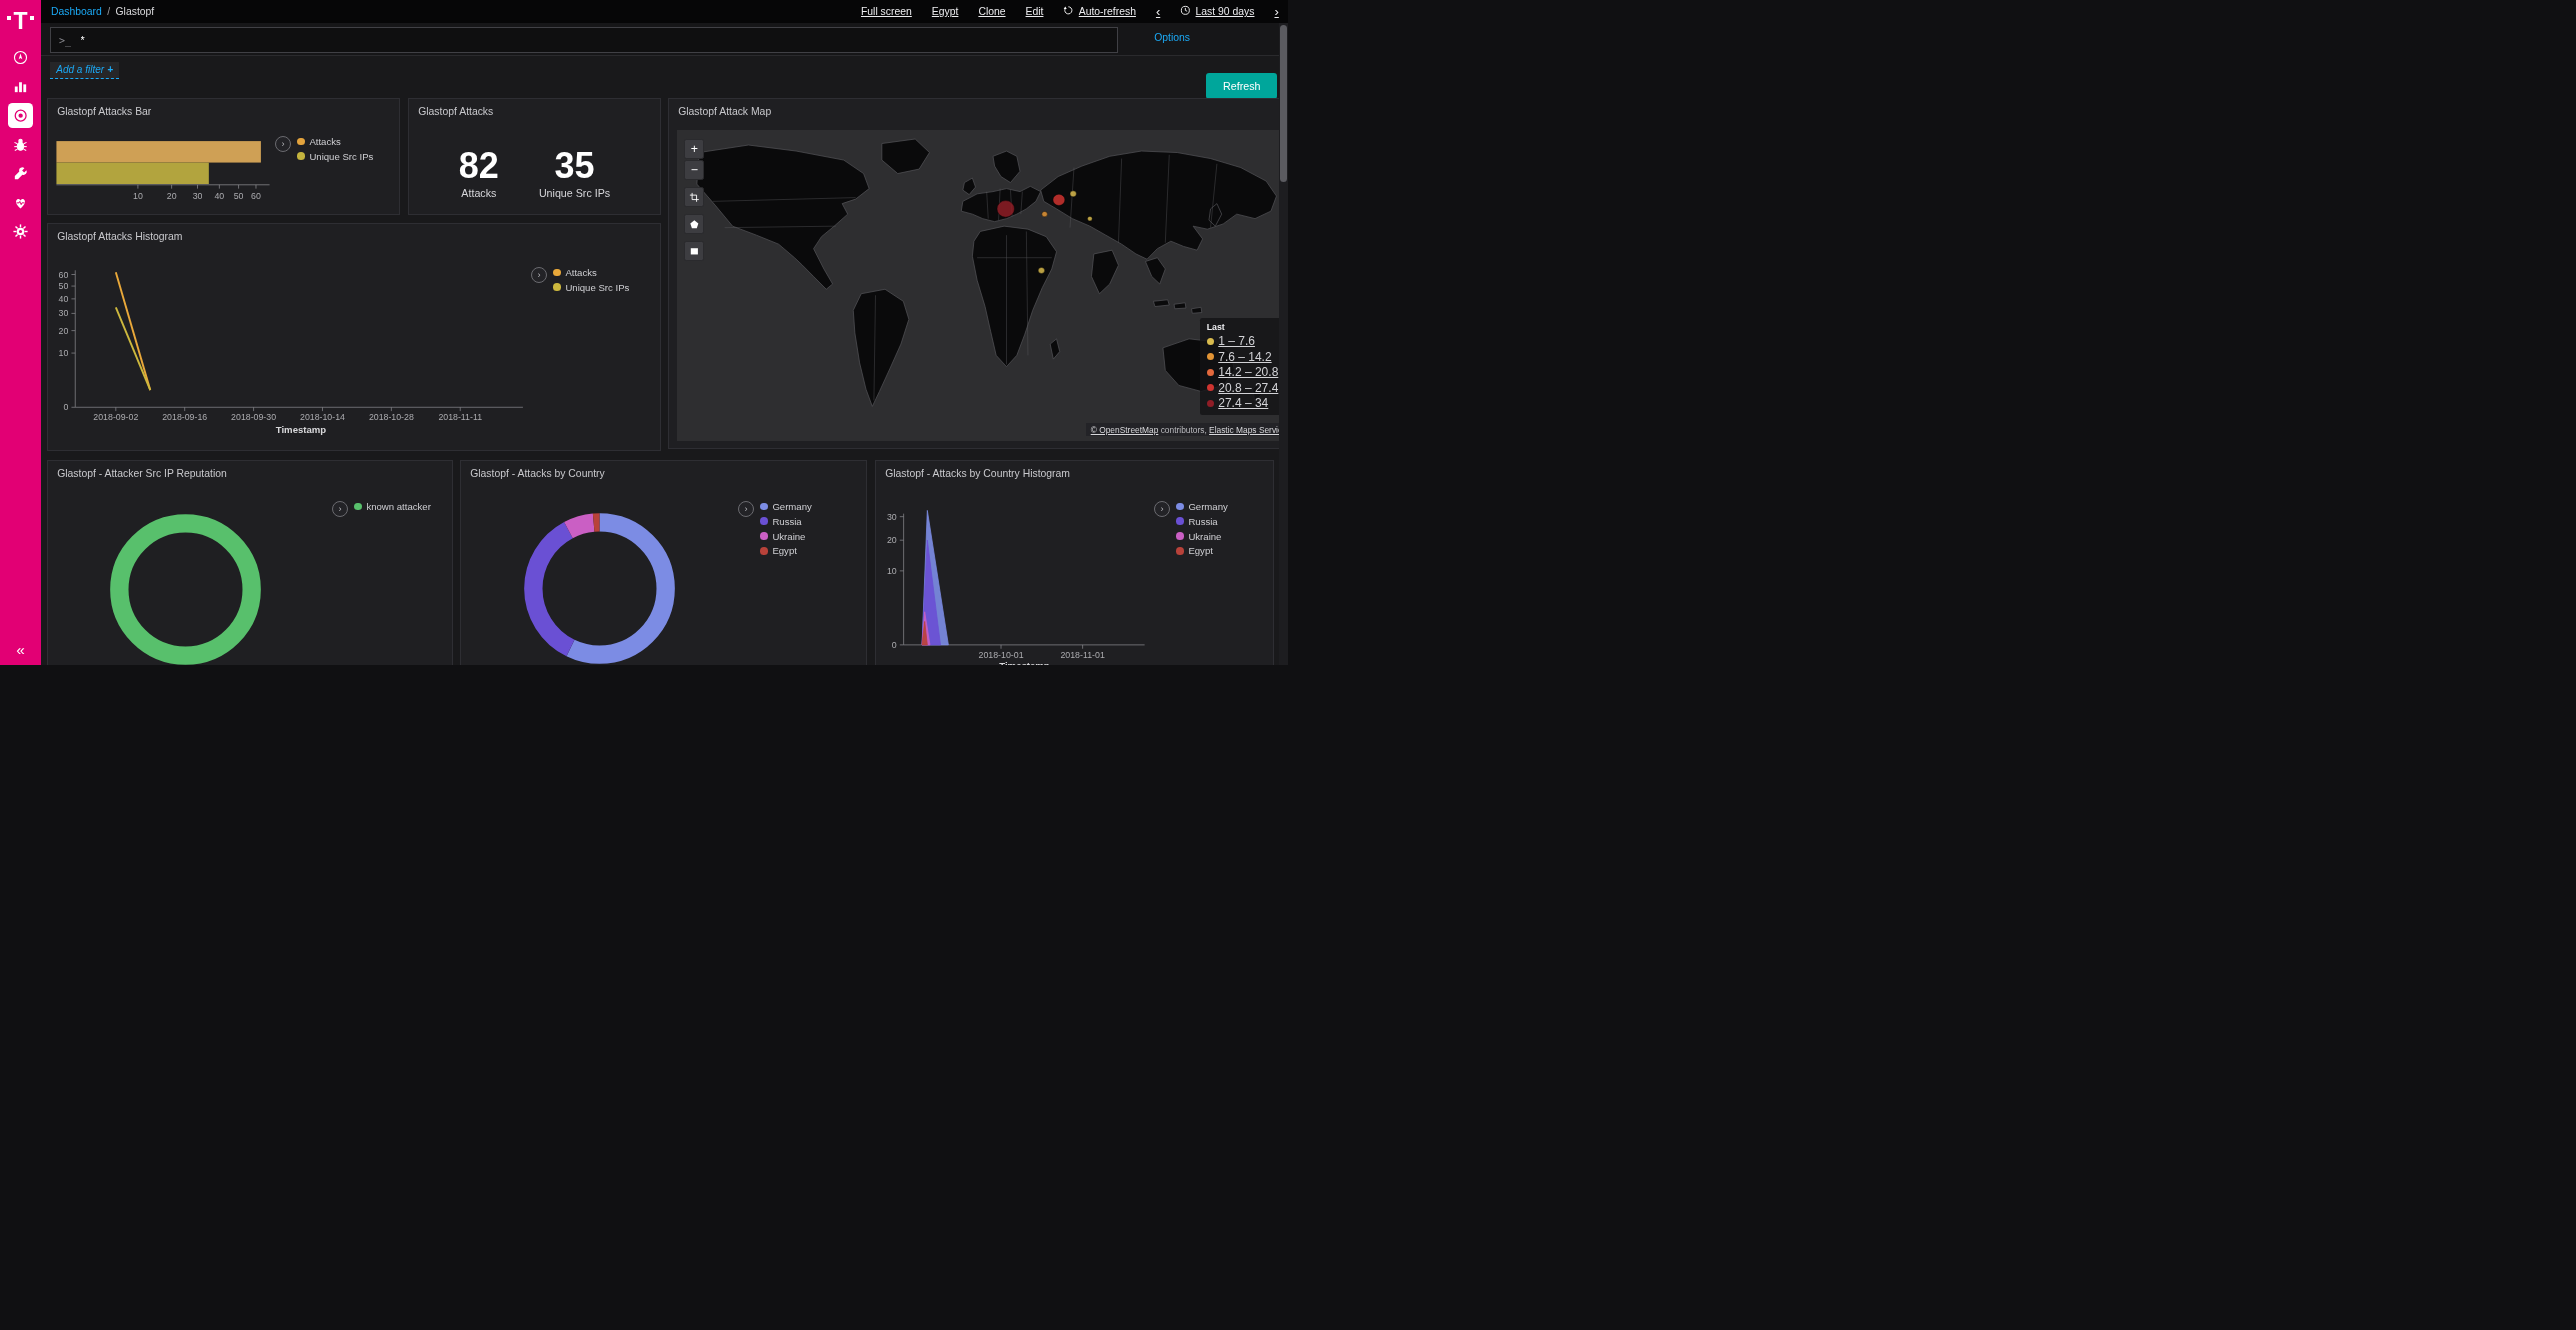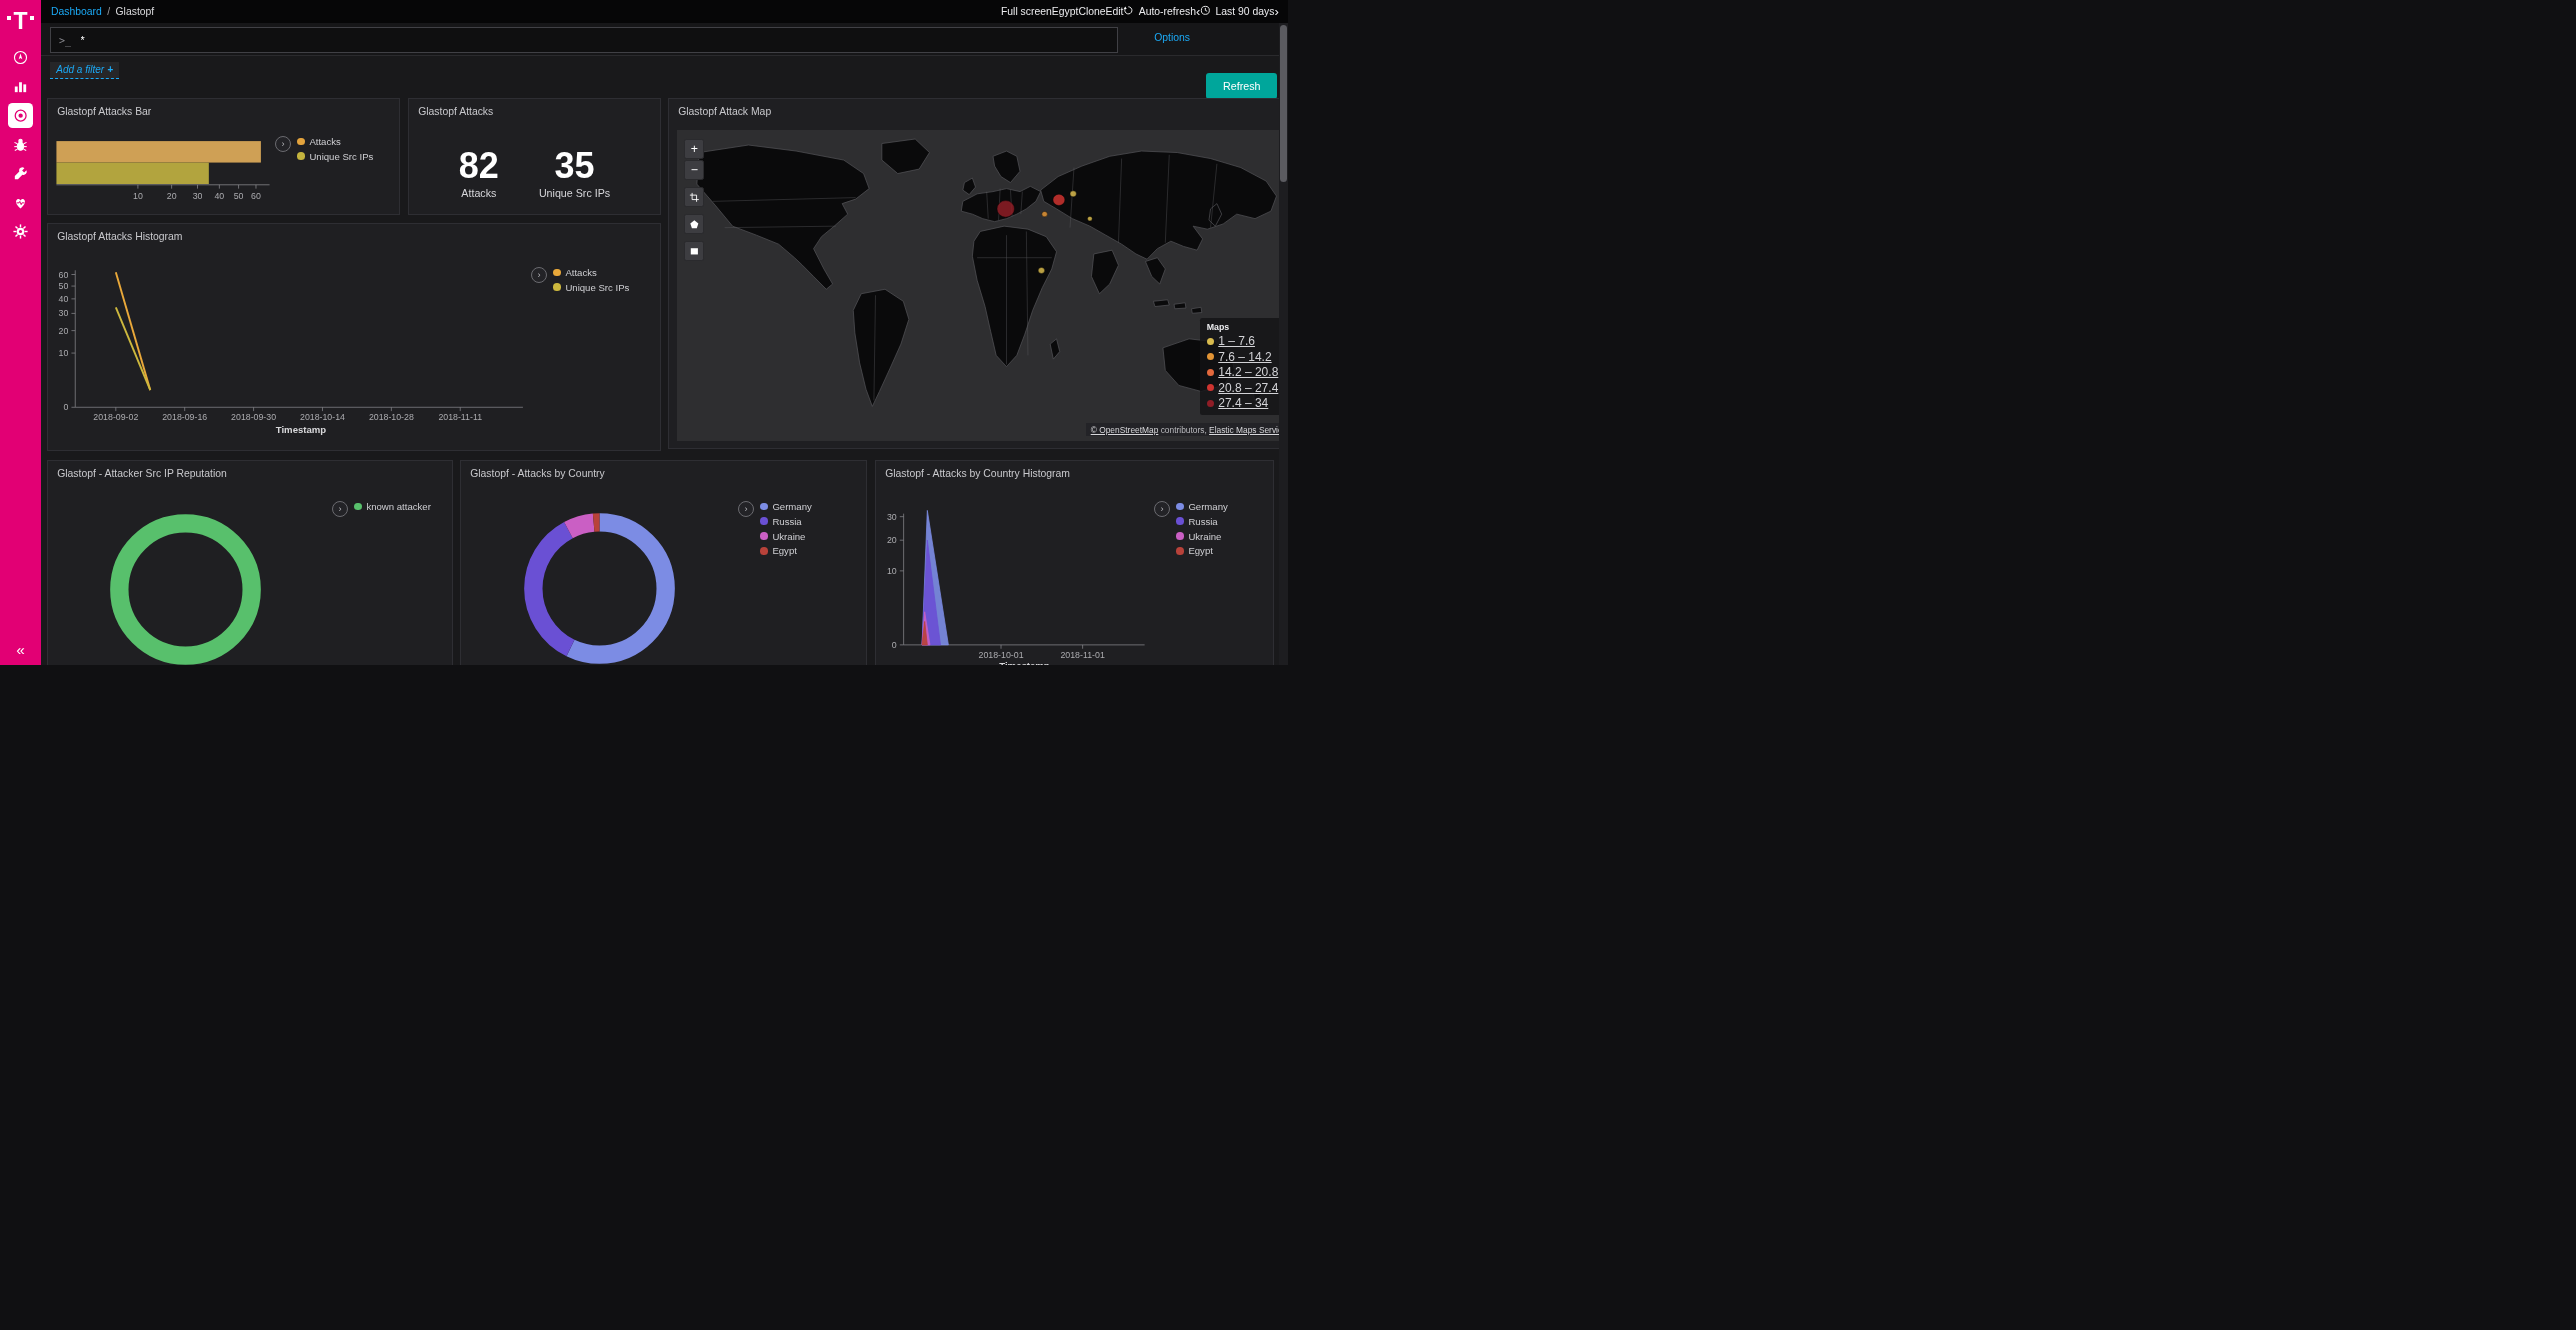--- a/index.html
+++ b/index.html
@@ -14,21 +14,21 @@
   .side-item svg{display:block;}
   .side-item .tile{width:24.5px;height:24.5px;background:#fff;border-radius:4.6px;display:flex;align-items:center;justify-content:center;}
   .collapse{position:absolute;bottom:6.1px;width:41px;text-align:center;font-size:15.3px;color:#fff;cursor:pointer;}
   
   .topbar{position:absolute;left:41px;right:0;top:0;height:23px;background:#060607;display:flex;align-items:center;
           font-size:10.4px;z-index:10;}
   .crumbs{padding-left:10px;display:flex;gap:5.4px;align-items:center;}
   .crumb-link{color:#1ba9f5;text-decoration:none;cursor:pointer;}
   .crumb-sep{color:#9a9a9e;}
   .crumb-cur{color:#dcdcdf;}
-  .nav-actions{margin-left:auto;display:flex;align-items:center;padding-right:9.2px;color:#ececef;}
+  .nav-actions{margin-left:auto;display:flex;align-items:center;gap:20px;padding-right:9.2px;color:#ececef;text-decoration:underline;}
   .nav-item{display:flex;align-items:center;gap:4.6px;cursor:pointer;white-space:nowrap;}
   .nav-chev{font-size:13px;color:#ececef;cursor:pointer;line-height:1;}
   
   .querybar{position:absolute;left:41px;right:0;top:23px;height:32px;background:#161618;border-bottom:0.8px solid #2a2a2d;}
   .query-input{position:absolute;left:9.2px;top:3.8px;right:170px;height:24.5px;background:#0f0f10;border:0.8px solid #404045;
                display:flex;align-items:center;padding:0 7.7px;gap:7.7px;}
   .query-prompt{color:#8b8b90;font-family:"DejaVu Sans Mono",monospace;font-size:10px;}
   .query-input input{flex:1;background:transparent;border:none;outline:none;color:#fff;font-size:10.7px;
                      font-family:"Liberation Sans",sans-serif;}
   .options-link{position:absolute;right:98px;top:9.2px;color:#1ba9f5;font-size:10.4px;cursor:pointer;}
@@ -322,21 +322,21 @@
               <polygon points="12,3 21,10 17.5,21 6.5,21 3,10" fill="#fff"></polygon>
             </svg>
         </div>
         <div class="map-btn gap">
           <svg width="10.7" height="10.7" viewBox="0 0 24 24">
               <rect x="4" y="5" width="16" height="14" fill="#fff"></rect>
             </svg>
         </div>
       </div>
       <div class="map-legend">
-        <div class="map-legend-title">Maps</div>
+        <div class="map-legend-title">Last</div>
         <div id="map-legend-rows">
             <div class="map-legend-row">
               <span class="map-legend-dot" style="background: rgb(217, 187, 78);"></span>
               <span class="map-legend-range">1 – 7.6</span>
             </div>
             <div class="map-legend-row">
               <span class="map-legend-dot" style="background: rgb(226, 148, 53);"></span>
               <span class="map-legend-range">7.6 – 14.2</span>
             </div>
             <div class="map-legend-row">

